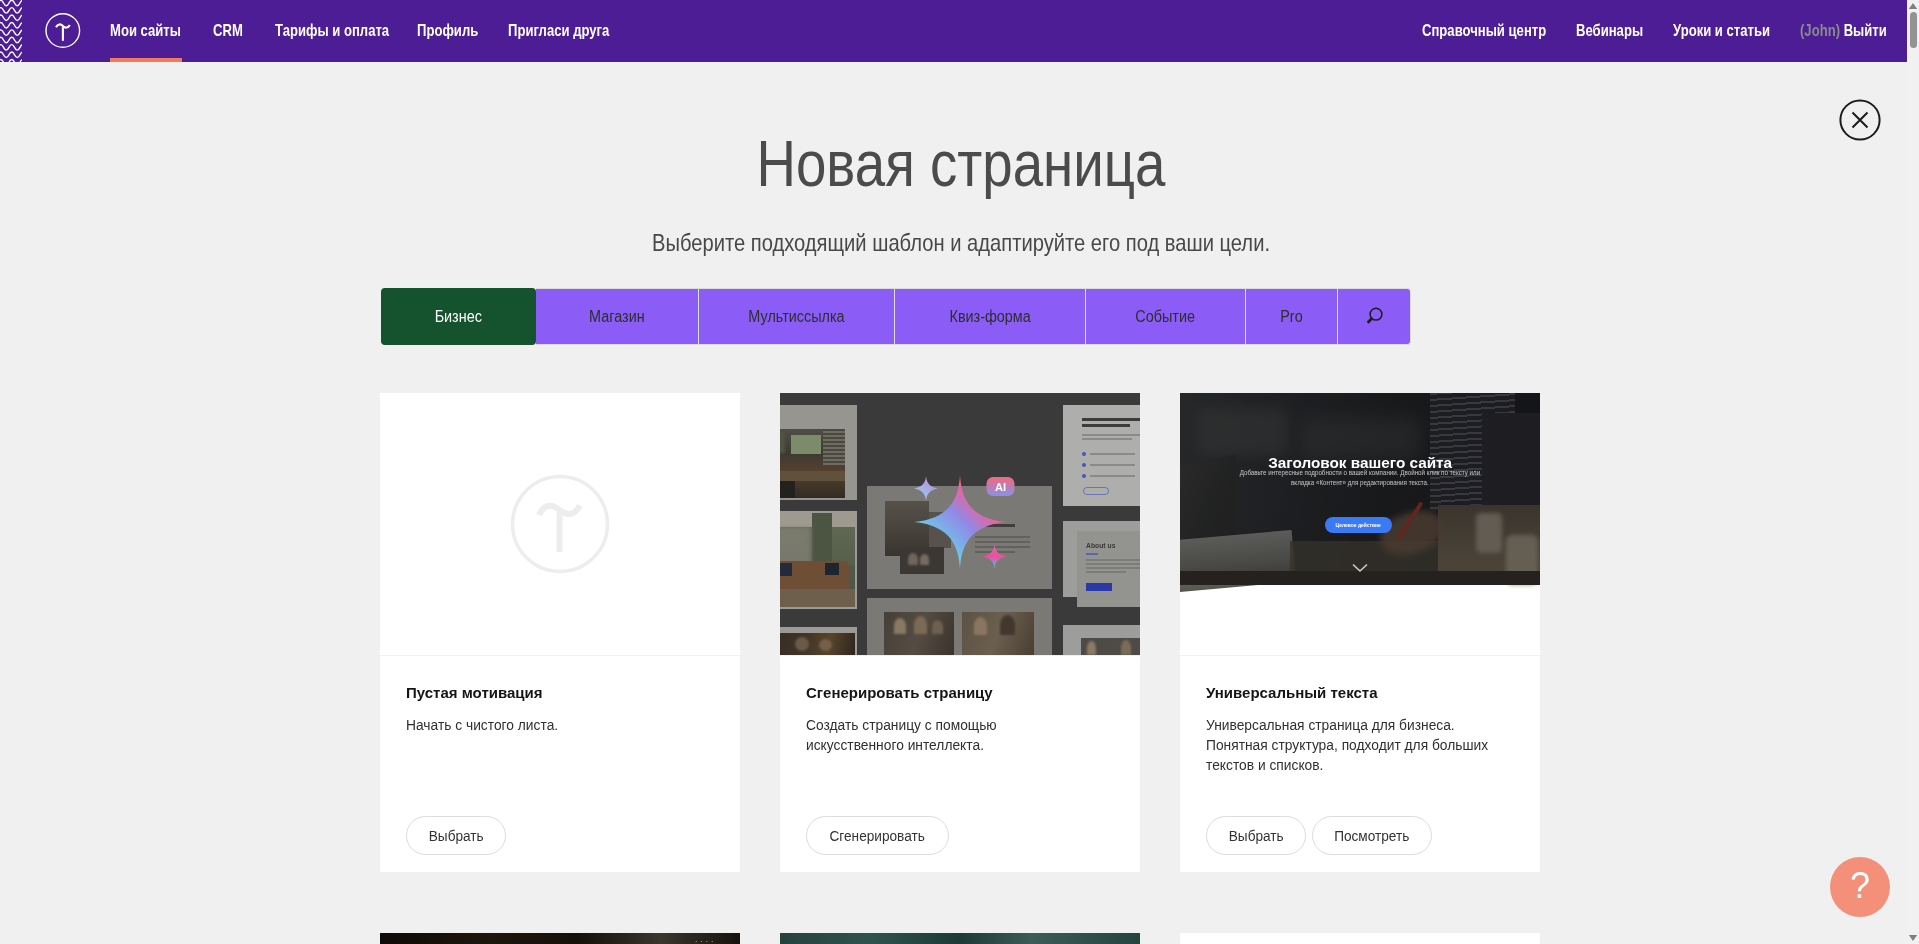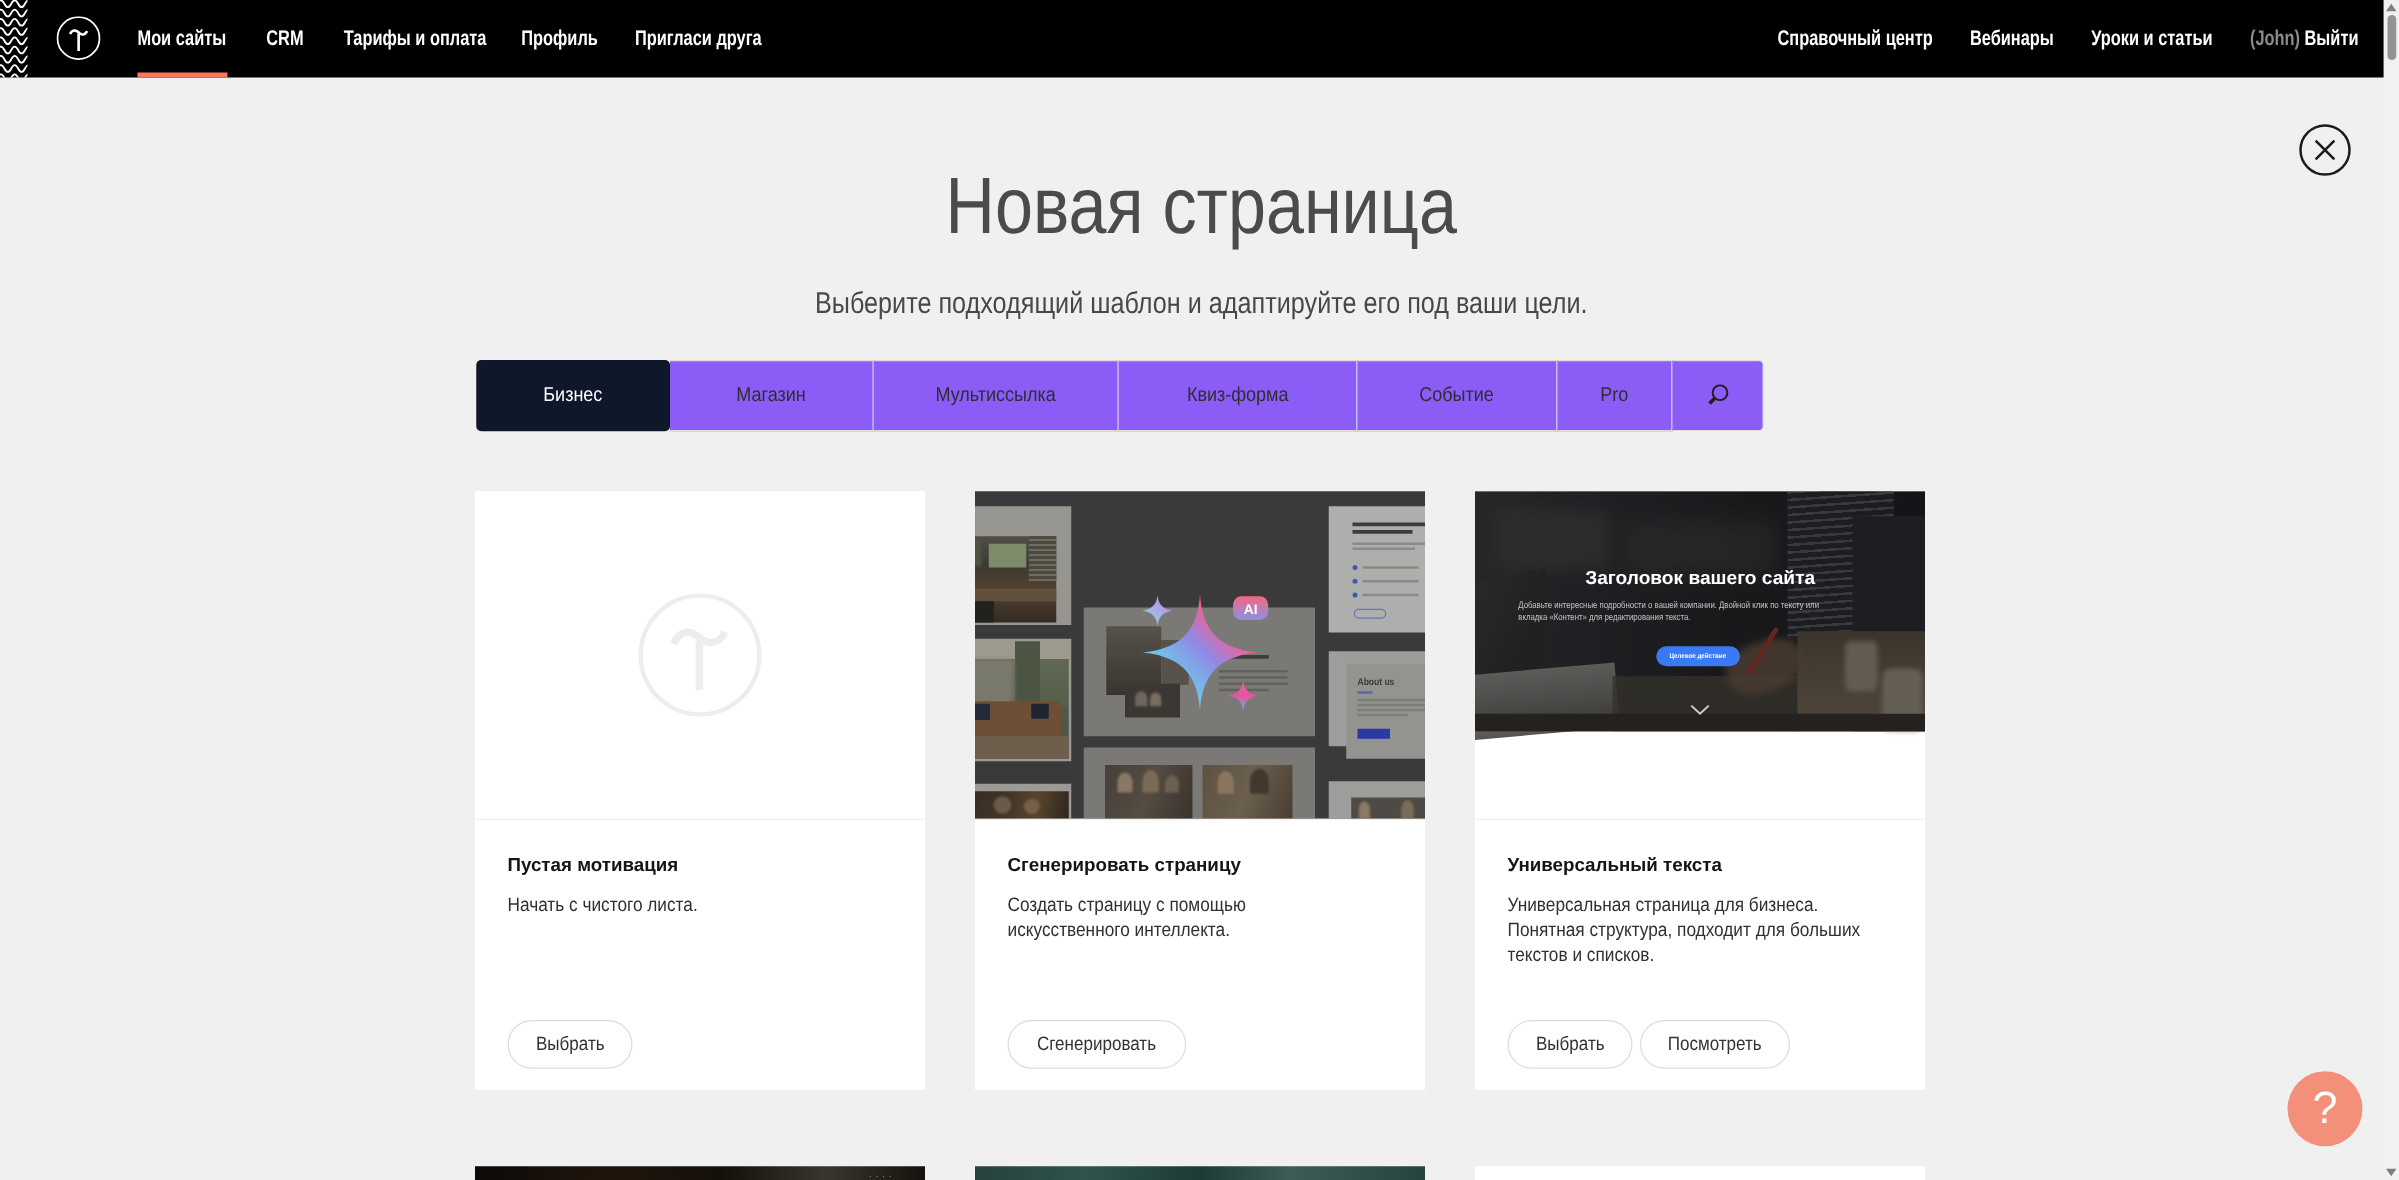--- a/index.html
+++ b/index.html
@@ -1,38 +1,38 @@
 <!DOCTYPE html>
 <html><head>
 <meta charset="utf-8">
 <style>
   * { margin:0; padding:0; box-sizing:border-box; }
   html,body { width:1919px; height:944px; overflow:hidden; }
   body { background:#f0f0f0; font-family:"Liberation Sans", sans-serif; position:relative; }
   .abs { position:absolute; }
 
   
-  #nav { position:absolute; left:0; top:0; width:1907px; height:62px; background:#000000; }
+  #nav { position:absolute; left:0; top:0; width:1907px; height:62px; background:#4c1d95; }
   .navitem { position:absolute; top:0; height:62px; line-height:62px; color:#fff; font-size:17px; font-weight:bold; white-space:nowrap; transform:scaleX(0.77); transform-origin:0 50%; }
   #underline { position:absolute; left:110px; top:58px; width:72px; height:4px; background:#f4795c; }
 
   
   #sb-track { position:absolute; left:1907px; top:0; width:12px; height:944px; background:#f1f1f1; }
   #sb-thumb { position:absolute; left:1909.5px; top:12px; width:7px; height:36px; background:#939393; border-radius:4px; }
 
   
   #h1 { position:absolute; left:381px; top:127px; width:1160px; text-align:center; font-size:64px; font-weight:normal; color:#4b4b4b; transform:scaleX(0.854); }
   #sub { position:absolute; left:381px; top:229px; width:1160px; text-align:center; font-size:24px; color:#484848; transform:scaleX(0.84); }
 
   
   #tabs { position:absolute; left:381px; top:288px; width:1159px; height:57px; display:flex; }
   .tab { background:#8b5cf6; border:1px solid #dcdcdc; border-left:none; color:#2e2e2e; font-size:16px; display:flex; align-items:center; justify-content:center; }
   .tab span { display:inline-block; transform:scaleX(0.9); }
   .tab.last { border-radius:0 4px 4px 0; }
-  .tab.active { background:#0f172a; color:#fff; border:none; border-radius:4px; }
+  .tab.active { background:#14532d; color:#fff; border:none; border-radius:4px; }
 
   
   .card { position:absolute; width:360px; background:#fff; }
   .card .img { position:relative; width:360px; height:262px; overflow:hidden; }
   .card .body { position:relative; height:217px; border-top:1px solid #f0f0f0; }
   .ctitle { position:absolute; left:26px; top:29px; font-size:15px; font-weight:bold; color:#151515; line-height:15px; white-space:nowrap; }
   .cdesc { position:absolute; left:26px; top:59px; font-size:15.5px; color:#303030; line-height:20px; transform:scaleX(0.89); transform-origin:0 0; white-space:nowrap; }
   .btn { position:absolute; top:160px; height:39px; line-height:37px; border:1px solid #dcdcdc; border-radius:19.5px; background:#fff; color:#333; font-size:15.5px; text-align:center; }
   .btn span { display:inline-block; transform:scaleX(0.88); }
 
@@ -269,21 +269,21 @@
       <div class="cb" style="left:250px;top:0;width:85px;height:118px;background:repeating-linear-gradient(176deg,#a9a6a1 0 2px,#333945 2px 6px);opacity:0.45;"></div>
       <div class="cb" style="left:302px;top:20px;width:58px;height:172px;background:#2c2c31;"></div>
       <div class="cb" style="left:258px;top:112px;width:105px;height:80px;background:linear-gradient(180deg,#5f5544,#7d6f58 70%);"></div>
       <div class="cb" style="left:296px;top:120px;width:26px;height:40px;background:#a69c88;border-radius:5px;filter:blur(2px);"></div>
       <div class="cb" style="left:326px;top:142px;width:32px;height:50px;background:#aba188;border-radius:6px;filter:blur(2px);"></div>
       <div class="cb" style="left:200px;top:120px;width:64px;height:40px;background:#7a6049;border-radius:45%;transform:rotate(-18deg);filter:blur(3px);opacity:0.85;"></div>
       <div class="cb" style="left:228px;top:106px;width:4px;height:44px;background:#a83a2c;transform:rotate(32deg);border-radius:2px;"></div>
       <div class="cb" style="left:0px;top:178px;width:360px;height:14px;background:#38322a;"></div>
       <div class="cb" style="left:0;top:0;width:360px;height:192px;background:rgba(12,12,16,0.44);"></div>
       <div class="cb" style="left:0;top:61px;width:360px;text-align:center;color:#fff;font-size:15px;font-weight:bold;"><span style="display:inline-block;transform:scaleX(1.02);">Заголовок вашего сайта</span></div>
-      <div class="cb" style="left:10px;top:86px;width:340px;text-align:left;color:rgba(255,255,255,0.72);font-size:7.5px;line-height:10px;"><span style="display:inline-block;transform:scaleX(0.83);">Добавьте интересные подробности о вашей компании. Двойной клик по тексту или<br>вкладка «Контент» для редактирования текста.</span></div>
+      <div class="cb" style="left:10px;top:75px;width:340px;text-align:center;color:rgba(255,255,255,0.72);font-size:7.5px;line-height:10px;"><span style="display:inline-block;transform:scaleX(0.83);">Добавьте интересные подробности о вашей компании. Двойной клик по тексту или<br>вкладка «Контент» для редактирования текста.</span></div>
       <div class="cb" style="left:145px;top:124px;width:67px;height:16px;background:#3b7af5;border-radius:8px;text-align:center;color:#fff;font-size:5.5px;line-height:16px;font-weight:bold;"><span style="display:inline-block;transform:scaleX(0.9);">Целевое действие</span></div>
       <svg class="abs" style="left:170px;top:170px" width="20" height="10" viewBox="0 0 20 10">
           <path d="M3,1.5 L10,8 L17,1.5" fill="none" stroke="#cfcfcf" stroke-width="1.5"></path>
         </svg>
     </div>
   </div>
   <div class="body">
     <div class="ctitle">Универсальный текста</div>
     <div class="cdesc">Универсальная страница для бизнеса.<br>Понятная структура, подходит для больших<br>текстов и списков.</div>
     <div class="btn" style="left:26px; width:100px;"><span>Выбрать</span></div>

